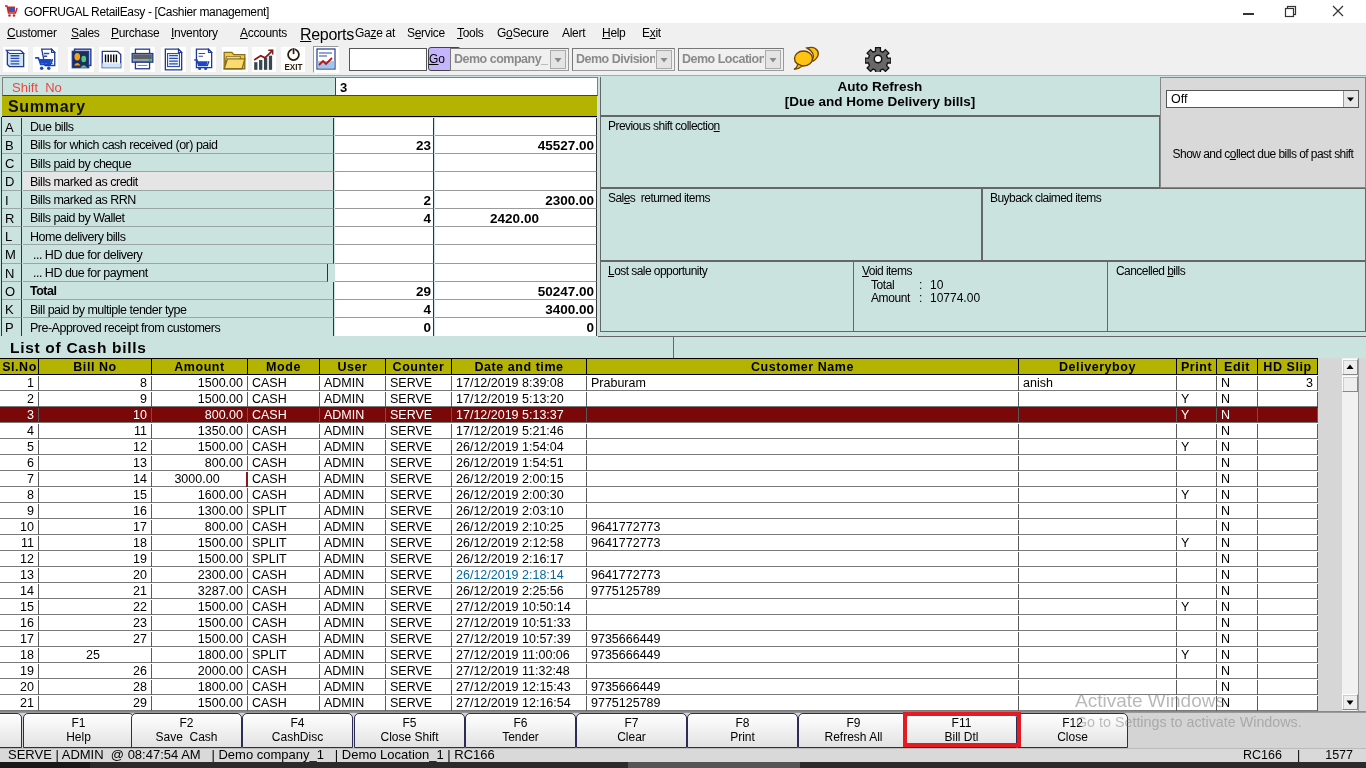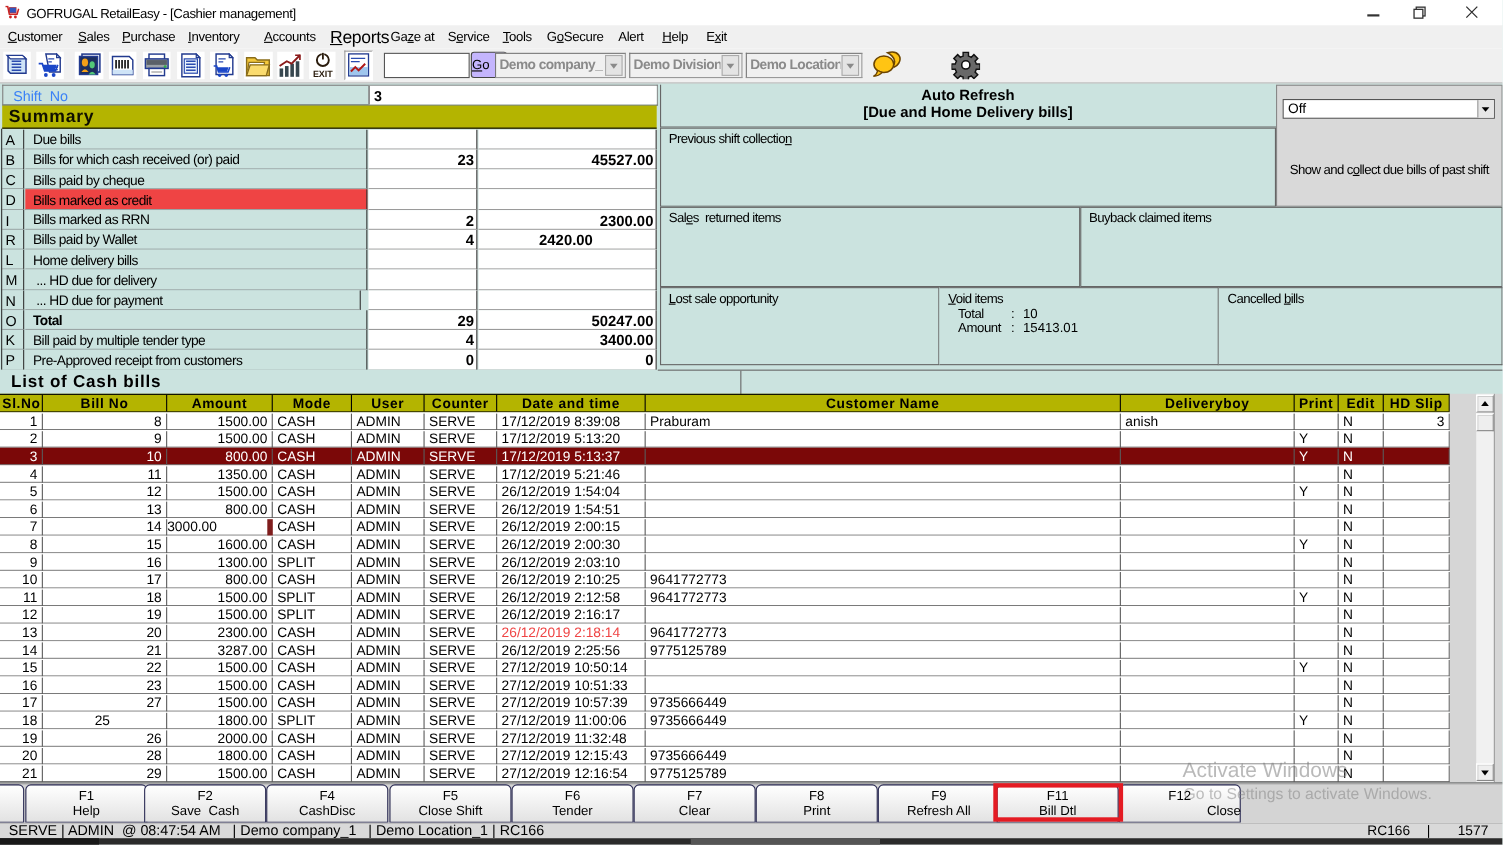--- a/index.html
+++ b/index.html
@@ -165,38 +165,38 @@
 <ellipse cx="10.5" cy="12.5" rx="9" ry="7.5" fill="#ffc413" stroke="#6b4400" stroke-width="1.4"></ellipse>
 <path d="M5 18 q-1 4 -4 5.5 q5 -0.5 8 -3.5 z" fill="#ffc413" stroke="#6b4400" stroke-width="1.2"></path>
 </svg>
 <svg class="abs" style="left:865px;top:46px" width="26" height="26" viewBox="0 0 32 32">
 <path fill="#686868" stroke="#111" stroke-width="1.6" d="M13 2 h6 v4.2 a10.3 10.3 0 0 1 3.1 1.3 l3 -3 l4.3 4.3 l-3 3 a10.3 10.3 0 0 1 1.3 3.1 h4.2 v6 h-4.2 a10.3 10.3 0 0 1 -1.3 3.1 l3 3 l-4.3 4.3 l-3 -3 a10.3 10.3 0 0 1 -3.1 1.3 v4.2 h-6 v-4.2 a10.3 10.3 0 0 1 -3.1 -1.3 l-3 3 l-4.3 -4.3 l3 -3 a10.3 10.3 0 0 1 -1.3 -3.1 h-4.2 v-6 h4.2 a10.3 10.3 0 0 1 1.3 -3.1 l-3 -3 l4.3 -4.3 l3 3 a10.3 10.3 0 0 1 3.1 -1.3 z"></path>
 <circle cx="16" cy="16" r="4.6" fill="#fff" stroke="#111" stroke-width="1.8"></circle>
 </svg>
 <div class="abs" style="left:0;top:76px;width:1366px;height:636px;background:#cbe3df;"></div>
 <div class="abs" style="left:2px;top:77px;width:596px;height:19px;background:#cbe3df;border:1px solid #808080;border-bottom:1px solid #444;"></div>
 <div class="abs" style="left:335px;top:78px;width:262px;height:17px;background:#fff;border-left:1px solid #444;"></div>
-<div class="abs" style="left:12px;top:80px;font-size:13px;color:#3b82f6;">Shift&nbsp; No</div>
+<div class="abs" style="left:12px;top:80px;font-size:13px;color:#ef4444;">Shift&nbsp; No</div>
 <div class="abs" style="left:340px;top:80px;font-size:13px;font-weight:bold;color:#000;">3</div>
 <div class="abs" style="left:2px;top:96px;width:595px;height:21px;background:#b4b400;border-bottom:1.5px solid #000;"></div>
 <div class="abs" style="left:8px;top:98px;font-size:16px;font-weight:bold;letter-spacing:0.7px;color:#0f0f00;">Summary</div>
 <div class="abs" style="left:2px;top:117.50px;width:20px;height:18.25px;background:#cbe3df;border-right:1px solid #333;border-bottom:1px solid #9aa5a5;font-size:13px;padding:2px 0 0 3px;color:#000;">A</div>
 <div class="abs" style="left:23px;top:117.50px;width:311px;height:18.25px;background:#cbe3df;border-right:1px solid #333;border-bottom:1px solid #9aa5a5;font-size:12.5px;letter-spacing:-0.5px;font-weight:normal;padding:2.5px 0 0 7px;color:#000;">Due bills</div>
 <div class="abs" style="left:335px;top:117.50px;width:99px;height:18.25px;background:#fff;border-right:1px solid #333;border-bottom:1px solid #9a9a9a;font-size:13.5px;font-weight:bold;text-align:right;padding:2px 2px 0 0;color:#000;"></div>
 <div class="abs" style="left:435px;top:117.50px;width:162px;height:18.25px;background:#fff;border-right:1px solid #333;border-bottom:1px solid #9a9a9a;font-size:13.5px;font-weight:bold;text-align:right;padding:2px 2px 0 0;color:#000;"></div>
 <div class="abs" style="left:2px;top:135.75px;width:20px;height:18.25px;background:#cbe3df;border-right:1px solid #333;border-bottom:1px solid #9aa5a5;font-size:13px;padding:2px 0 0 3px;color:#000;">B</div>
 <div class="abs" style="left:23px;top:135.75px;width:311px;height:18.25px;background:#cbe3df;border-right:1px solid #333;border-bottom:1px solid #9aa5a5;font-size:12.5px;letter-spacing:-0.5px;font-weight:normal;padding:2.5px 0 0 7px;color:#000;">Bills for which cash received (or) paid</div>
 <div class="abs" style="left:335px;top:135.75px;width:99px;height:18.25px;background:#fff;border-right:1px solid #333;border-bottom:1px solid #9a9a9a;font-size:13.5px;font-weight:bold;text-align:right;padding:2px 2px 0 0;color:#000;">23</div>
 <div class="abs" style="left:435px;top:135.75px;width:162px;height:18.25px;background:#fff;border-right:1px solid #333;border-bottom:1px solid #9a9a9a;font-size:13.5px;font-weight:bold;text-align:right;padding:2px 2px 0 0;color:#000;">45527.00</div>
 <div class="abs" style="left:2px;top:154.00px;width:20px;height:18.25px;background:#cbe3df;border-right:1px solid #333;border-bottom:1px solid #9aa5a5;font-size:13px;padding:2px 0 0 3px;color:#000;">C</div>
 <div class="abs" style="left:23px;top:154.00px;width:311px;height:18.25px;background:#cbe3df;border-right:1px solid #333;border-bottom:1px solid #9aa5a5;font-size:12.5px;letter-spacing:-0.5px;font-weight:normal;padding:2.5px 0 0 7px;color:#000;">Bills paid by cheque</div>
 <div class="abs" style="left:335px;top:154.00px;width:99px;height:18.25px;background:#fff;border-right:1px solid #333;border-bottom:1px solid #9a9a9a;font-size:13.5px;font-weight:bold;text-align:right;padding:2px 2px 0 0;color:#000;"></div>
 <div class="abs" style="left:435px;top:154.00px;width:162px;height:18.25px;background:#fff;border-right:1px solid #333;border-bottom:1px solid #9a9a9a;font-size:13.5px;font-weight:bold;text-align:right;padding:2px 2px 0 0;color:#000;"></div>
 <div class="abs" style="left:2px;top:172.25px;width:20px;height:18.25px;background:#cbe3df;border-right:1px solid #333;border-bottom:1px solid #9aa5a5;font-size:13px;padding:2px 0 0 3px;color:#000;">D</div>
-<div class="abs" style="left:23px;top:172.25px;width:311px;height:18.25px;background:#ef4444;border-right:1px solid #333;border-bottom:1px solid #9aa5a5;font-size:12.5px;letter-spacing:-0.5px;font-weight:normal;padding:2.5px 0 0 7px;color:#000;">Bills marked as credit</div>
+<div class="abs" style="left:23px;top:172.25px;width:311px;height:18.25px;background:#e5e5e5;border-right:1px solid #333;border-bottom:1px solid #9aa5a5;font-size:12.5px;letter-spacing:-0.5px;font-weight:normal;padding:2.5px 0 0 7px;color:#000;">Bills marked as credit</div>
 <div class="abs" style="left:335px;top:172.25px;width:99px;height:18.25px;background:#fff;border-right:1px solid #333;border-bottom:1px solid #9a9a9a;font-size:13.5px;font-weight:bold;text-align:right;padding:2px 2px 0 0;color:#000;"></div>
 <div class="abs" style="left:435px;top:172.25px;width:162px;height:18.25px;background:#fff;border-right:1px solid #333;border-bottom:1px solid #9a9a9a;font-size:13.5px;font-weight:bold;text-align:right;padding:2px 2px 0 0;color:#000;"></div>
 <div class="abs" style="left:2px;top:190.50px;width:20px;height:18.25px;background:#cbe3df;border-right:1px solid #333;border-bottom:1px solid #9aa5a5;font-size:13px;padding:2px 0 0 3px;color:#000;">I</div>
 <div class="abs" style="left:23px;top:190.50px;width:311px;height:18.25px;background:#cbe3df;border-right:1px solid #333;border-bottom:1px solid #9aa5a5;font-size:12.5px;letter-spacing:-0.5px;font-weight:normal;padding:2.5px 0 0 7px;color:#000;">Bills marked as RRN</div>
 <div class="abs" style="left:335px;top:190.50px;width:99px;height:18.25px;background:#fff;border-right:1px solid #333;border-bottom:1px solid #9a9a9a;font-size:13.5px;font-weight:bold;text-align:right;padding:2px 2px 0 0;color:#000;">2</div>
 <div class="abs" style="left:435px;top:190.50px;width:162px;height:18.25px;background:#fff;border-right:1px solid #333;border-bottom:1px solid #9a9a9a;font-size:13.5px;font-weight:bold;text-align:right;padding:2px 2px 0 0;color:#000;">2300.00</div>
 <div class="abs" style="left:2px;top:208.75px;width:20px;height:18.25px;background:#cbe3df;border-right:1px solid #333;border-bottom:1px solid #9aa5a5;font-size:13px;padding:2px 0 0 3px;color:#000;">R</div>
 <div class="abs" style="left:23px;top:208.75px;width:311px;height:18.25px;background:#cbe3df;border-right:1px solid #333;border-bottom:1px solid #9aa5a5;font-size:12.5px;letter-spacing:-0.5px;font-weight:normal;padding:2.5px 0 0 7px;color:#000;">Bills paid by Wallet</div>
 <div class="abs" style="left:335px;top:208.75px;width:99px;height:18.25px;background:#fff;border-right:1px solid #333;border-bottom:1px solid #9a9a9a;font-size:13.5px;font-weight:bold;text-align:right;padding:2px 2px 0 0;color:#000;">4</div>
 <div class="abs" style="left:435px;top:208.75px;width:162px;height:18.25px;background:#fff;border-right:1px solid #333;border-bottom:1px solid #9a9a9a;font-size:13.5px;font-weight:bold;text-align:center;padding:2px 2px 0 0;color:#000;">2420.00</div>
@@ -243,21 +243,21 @@
 <div class="abs" style="left:990px;top:191px;font-size:12px;letter-spacing:-0.55px;color:#000;">Buyback claimed items</div>
 <div class="abs" style="left:600px;top:261px;width:254px;height:71px;background:#cbe3df;border:1px solid #666;"></div>
 <div class="abs" style="left:608px;top:264px;font-size:12px;letter-spacing:-0.55px;color:#000;"><u>L</u>ost sale opportunity</div>
 <div class="abs" style="left:854px;top:261px;width:254px;height:71px;background:#cbe3df;border:1px solid #666;border-left:none;"></div>
 <div class="abs" style="left:862px;top:264px;font-size:12px;letter-spacing:-0.55px;color:#000;"><u>V</u>oid items</div>
 <div class="abs" style="left:871px;top:278px;font-size:12px;letter-spacing:-0.4px;color:#000;">Total</div>
 <div class="abs" style="left:919px;top:278px;font-size:12px;color:#000;">:</div>
 <div class="abs" style="left:930px;top:278px;font-size:12px;color:#000;">10</div>
 <div class="abs" style="left:871px;top:291px;font-size:12px;letter-spacing:-0.4px;color:#000;">Amount</div>
 <div class="abs" style="left:919px;top:291px;font-size:12px;color:#000;">:</div>
-<div class="abs" style="left:930px;top:291px;font-size:12px;color:#000;">15413.01</div>
+<div class="abs" style="left:930px;top:291px;font-size:12px;color:#000;">10774.00</div>
 <div class="abs" style="left:1108px;top:261px;width:258px;height:71px;background:#cbe3df;border:1px solid #666;border-left:none;"></div>
 <div class="abs" style="left:1116px;top:264px;font-size:12px;letter-spacing:-0.55px;color:#000;">Cancelled <u>b</u>ills</div>
 <div class="abs" style="left:0;top:336px;width:1366px;height:22px;background:#cbe3df;"></div>
 <div class="abs" style="left:598px;top:336px;width:768px;height:0;border-top:1px solid #666;"></div>
 <div class="abs" style="left:673px;top:337px;width:0;height:22px;border-left:1px solid #666;"></div>
 <div class="abs" style="left:10px;top:338.5px;font-size:15.5px;font-weight:bold;letter-spacing:0.7px;color:#000;">List of Cash bills</div>
 <div class="abs" style="left:0;top:358px;width:1318px;height:17px;background:#b4b400;border-top:1px solid #000;border-bottom:1px solid #000;"></div>
 <div class="abs" style="left:1px;top:359px;width:38px;height:15px;border-right:1px solid #000;font-size:12.5px;letter-spacing:0.55px;font-weight:bold;text-align:center;color:#000;padding-top:1px;">Sl.No</div>
 <div class="abs" style="left:39px;top:359px;width:113px;height:15px;border-right:1px solid #000;font-size:12.5px;letter-spacing:0.55px;font-weight:bold;text-align:center;color:#000;padding-top:1px;">Bill No</div>
 <div class="abs" style="left:152px;top:359px;width:96px;height:15px;border-right:1px solid #000;font-size:12.5px;letter-spacing:0.55px;font-weight:bold;text-align:center;color:#000;padding-top:1px;">Amount</div>
@@ -345,21 +345,21 @@
 <div class="abs" style="left:386px;top:456px;width:66px;height:15px;border-right:1px solid #5a5a5a;font-size:12.5px;text-align:left;padding-left:4px;color:#000;white-space:nowrap;">SERVE</div>
 <div class="abs" style="left:452px;top:456px;width:135px;height:15px;border-right:1px solid #5a5a5a;font-size:12.5px;text-align:left;padding-left:4px;color:#000;white-space:nowrap;">26/12/2019 1:54:51</div>
 <div class="abs" style="left:587px;top:456px;width:432px;height:15px;border-right:1px solid #5a5a5a;font-size:12.5px;text-align:left;padding-left:4px;color:#000;white-space:nowrap;"></div>
 <div class="abs" style="left:1019px;top:456px;width:158px;height:15px;border-right:1px solid #5a5a5a;font-size:12.5px;text-align:left;padding-left:4px;color:#000;white-space:nowrap;"></div>
 <div class="abs" style="left:1177px;top:456px;width:40px;height:15px;border-right:1px solid #5a5a5a;font-size:12.5px;text-align:left;padding-left:4px;color:#000;white-space:nowrap;"></div>
 <div class="abs" style="left:1217px;top:456px;width:41px;height:15px;border-right:1px solid #5a5a5a;font-size:12.5px;text-align:left;padding-left:4px;color:#000;white-space:nowrap;">N</div>
 <div class="abs" style="left:1258px;top:456px;width:60px;height:15px;border-right:1px solid #5a5a5a;font-size:12.5px;text-align:right;padding-right:4px;color:#000;white-space:nowrap;"></div>
 <div class="abs" style="left:0;top:471px;width:1318px;height:16px;background:#fff;border-bottom:1px solid #7a7a7a;"></div>
 <div class="abs" style="left:1px;top:472px;width:38px;height:15px;border-right:1px solid #5a5a5a;font-size:12.5px;text-align:right;padding-right:4px;color:#000;white-space:nowrap;">7</div>
 <div class="abs" style="left:39px;top:472px;width:113px;height:15px;border-right:1px solid #5a5a5a;font-size:12.5px;text-align:right;padding-right:4px;color:#000;white-space:nowrap;">14</div>
-<div class="abs" style="left:152px;top:472px;width:96px;height:15px;border-right:5px solid #7f1d1d;font-size:12.5px;text-align:left;padding-right:4px;color:#000;white-space:nowrap;">3000.00</div>
+<div class="abs" style="left:152px;top:472px;width:96px;height:15px;border-right:2px solid #7f1d1d;font-size:12.5px;text-align:center;padding-right:4px;color:#000;white-space:nowrap;">3000.00</div>
 <div class="abs" style="left:248px;top:472px;width:72px;height:15px;border-right:1px solid #5a5a5a;font-size:12.5px;text-align:left;padding-left:4px;color:#000;white-space:nowrap;">CASH</div>
 <div class="abs" style="left:320px;top:472px;width:66px;height:15px;border-right:1px solid #5a5a5a;font-size:12.5px;text-align:left;padding-left:4px;color:#000;white-space:nowrap;">ADMIN</div>
 <div class="abs" style="left:386px;top:472px;width:66px;height:15px;border-right:1px solid #5a5a5a;font-size:12.5px;text-align:left;padding-left:4px;color:#000;white-space:nowrap;">SERVE</div>
 <div class="abs" style="left:452px;top:472px;width:135px;height:15px;border-right:1px solid #5a5a5a;font-size:12.5px;text-align:left;padding-left:4px;color:#000;white-space:nowrap;">26/12/2019 2:00:15</div>
 <div class="abs" style="left:587px;top:472px;width:432px;height:15px;border-right:1px solid #5a5a5a;font-size:12.5px;text-align:left;padding-left:4px;color:#000;white-space:nowrap;"></div>
 <div class="abs" style="left:1019px;top:472px;width:158px;height:15px;border-right:1px solid #5a5a5a;font-size:12.5px;text-align:left;padding-left:4px;color:#000;white-space:nowrap;"></div>
 <div class="abs" style="left:1177px;top:472px;width:40px;height:15px;border-right:1px solid #5a5a5a;font-size:12.5px;text-align:left;padding-left:4px;color:#000;white-space:nowrap;"></div>
 <div class="abs" style="left:1217px;top:472px;width:41px;height:15px;border-right:1px solid #5a5a5a;font-size:12.5px;text-align:left;padding-left:4px;color:#000;white-space:nowrap;">N</div>
 <div class="abs" style="left:1258px;top:472px;width:60px;height:15px;border-right:1px solid #5a5a5a;font-size:12.5px;text-align:right;padding-right:4px;color:#000;white-space:nowrap;"></div>
 <div class="abs" style="left:0;top:487px;width:1318px;height:16px;background:#fff;border-bottom:1px solid #7a7a7a;"></div>
@@ -427,21 +427,21 @@
 <div class="abs" style="left:1177px;top:552px;width:40px;height:15px;border-right:1px solid #5a5a5a;font-size:12.5px;text-align:left;padding-left:4px;color:#000;white-space:nowrap;"></div>
 <div class="abs" style="left:1217px;top:552px;width:41px;height:15px;border-right:1px solid #5a5a5a;font-size:12.5px;text-align:left;padding-left:4px;color:#000;white-space:nowrap;">N</div>
 <div class="abs" style="left:1258px;top:552px;width:60px;height:15px;border-right:1px solid #5a5a5a;font-size:12.5px;text-align:right;padding-right:4px;color:#000;white-space:nowrap;"></div>
 <div class="abs" style="left:0;top:567px;width:1318px;height:16px;background:#fff;border-bottom:1px solid #7a7a7a;"></div>
 <div class="abs" style="left:1px;top:568px;width:38px;height:15px;border-right:1px solid #5a5a5a;font-size:12.5px;text-align:right;padding-right:4px;color:#000;white-space:nowrap;">13</div>
 <div class="abs" style="left:39px;top:568px;width:113px;height:15px;border-right:1px solid #5a5a5a;font-size:12.5px;text-align:right;padding-right:4px;color:#000;white-space:nowrap;">20</div>
 <div class="abs" style="left:152px;top:568px;width:96px;height:15px;border-right:1px solid #5a5a5a;font-size:12.5px;text-align:right;padding-right:4px;color:#000;white-space:nowrap;">2300.00</div>
 <div class="abs" style="left:248px;top:568px;width:72px;height:15px;border-right:1px solid #5a5a5a;font-size:12.5px;text-align:left;padding-left:4px;color:#000;white-space:nowrap;">CASH</div>
 <div class="abs" style="left:320px;top:568px;width:66px;height:15px;border-right:1px solid #5a5a5a;font-size:12.5px;text-align:left;padding-left:4px;color:#000;white-space:nowrap;">ADMIN</div>
 <div class="abs" style="left:386px;top:568px;width:66px;height:15px;border-right:1px solid #5a5a5a;font-size:12.5px;text-align:left;padding-left:4px;color:#000;white-space:nowrap;">SERVE</div>
-<div class="abs" style="left:452px;top:568px;width:135px;height:15px;border-right:1px solid #5a5a5a;font-size:12.5px;text-align:left;padding-left:4px;color:#ef4444;white-space:nowrap;">26/12/2019 2:18:14</div>
+<div class="abs" style="left:452px;top:568px;width:135px;height:15px;border-right:1px solid #5a5a5a;font-size:12.5px;text-align:left;padding-left:4px;color:#0369a1;white-space:nowrap;">26/12/2019 2:18:14</div>
 <div class="abs" style="left:587px;top:568px;width:432px;height:15px;border-right:1px solid #5a5a5a;font-size:12.5px;text-align:left;padding-left:4px;color:#000;white-space:nowrap;">9641772773</div>
 <div class="abs" style="left:1019px;top:568px;width:158px;height:15px;border-right:1px solid #5a5a5a;font-size:12.5px;text-align:left;padding-left:4px;color:#000;white-space:nowrap;"></div>
 <div class="abs" style="left:1177px;top:568px;width:40px;height:15px;border-right:1px solid #5a5a5a;font-size:12.5px;text-align:left;padding-left:4px;color:#000;white-space:nowrap;"></div>
 <div class="abs" style="left:1217px;top:568px;width:41px;height:15px;border-right:1px solid #5a5a5a;font-size:12.5px;text-align:left;padding-left:4px;color:#000;white-space:nowrap;">N</div>
 <div class="abs" style="left:1258px;top:568px;width:60px;height:15px;border-right:1px solid #5a5a5a;font-size:12.5px;text-align:right;padding-right:4px;color:#000;white-space:nowrap;"></div>
 <div class="abs" style="left:0;top:583px;width:1318px;height:16px;background:#fff;border-bottom:1px solid #7a7a7a;"></div>
 <div class="abs" style="left:1px;top:584px;width:38px;height:15px;border-right:1px solid #5a5a5a;font-size:12.5px;text-align:right;padding-right:4px;color:#000;white-space:nowrap;">14</div>
 <div class="abs" style="left:39px;top:584px;width:113px;height:15px;border-right:1px solid #5a5a5a;font-size:12.5px;text-align:right;padding-right:4px;color:#000;white-space:nowrap;">21</div>
 <div class="abs" style="left:152px;top:584px;width:96px;height:15px;border-right:1px solid #5a5a5a;font-size:12.5px;text-align:right;padding-right:4px;color:#000;white-space:nowrap;">3287.00</div>
 <div class="abs" style="left:248px;top:584px;width:72px;height:15px;border-right:1px solid #5a5a5a;font-size:12.5px;text-align:left;padding-left:4px;color:#000;white-space:nowrap;">CASH</div>
@@ -580,21 +580,21 @@
 <div class="abs" style="left:687px;top:716px;width:111px;text-align:center;font-size:12px;color:#000;">F8</div>
 <div class="abs" style="left:687px;top:730px;width:111px;text-align:center;font-size:12px;color:#000;">Print</div>
 <div class="abs" style="left:798px;top:713px;width:111px;height:35px;background:linear-gradient(#ffffff,#e2e2e2);border:1px solid #2c2c55;border-radius:5px 5px 0 0;"></div>
 <div class="abs" style="left:798px;top:716px;width:111px;text-align:center;font-size:12px;color:#000;">F9</div>
 <div class="abs" style="left:798px;top:730px;width:111px;text-align:center;font-size:12px;color:#000;">Refresh All</div>
 <div class="abs" style="left:906px;top:713px;width:111px;height:35px;background:linear-gradient(#ffffff,#e2e2e2);border:1px solid #2c2c55;border-radius:5px 5px 0 0;"></div>
 <div class="abs" style="left:906px;top:716px;width:111px;text-align:center;font-size:12px;color:#000;">F11</div>
 <div class="abs" style="left:906px;top:730px;width:111px;text-align:center;font-size:12px;color:#000;">Bill Dtl</div>
 <div class="abs" style="left:1017px;top:713px;width:111px;height:35px;background:linear-gradient(#ffffff,#e2e2e2);border:1px solid #2c2c55;border-radius:5px 5px 0 0;"></div>
 <div class="abs" style="left:1017px;top:716px;width:111px;text-align:center;font-size:12px;color:#000;">F12</div>
-<div class="abs" style="left:1017px;top:730px;width:111px;text-align:right;font-size:12px;color:#000;">Close</div>
+<div class="abs" style="left:1017px;top:730px;width:111px;text-align:center;font-size:12px;color:#000;">Close</div>
 <div class="abs" style="left:903px;top:712px;width:118px;height:35px;border:4px solid #e41b23;"></div>
 <div class="abs" style="left:0;top:748px;width:1366px;height:14px;background:#d9d9d9;border-top:1px solid #bbb;"></div>
 <div class="abs" style="left:8px;top:747px;font-size:13px;color:#000;">SERVE | ADMIN&nbsp; @ 08:47:54 AM&nbsp;&nbsp; | Demo company_1&nbsp;&nbsp; | Demo Location_1 | RC166</div>
 <div class="abs" style="left:1243px;top:747.5px;font-size:12.5px;color:#000;">RC166</div>
 <div class="abs" style="left:1297px;top:747.5px;font-size:12.5px;color:#000;">|</div>
 <div class="abs" style="left:1325px;top:747.5px;width:28px;text-align:right;font-size:12.5px;color:#000;">1577</div>
 <div class="abs" style="left:0;top:762px;width:1366px;height:6px;background:#2b2b2b;"></div>
 <div class="abs" style="left:0;top:762px;width:90px;height:6px;background:#181818;"></div>
 <div class="abs" style="left:628px;top:762px;width:172px;height:6px;background:#555;"></div>
 <div class="abs" style="left:1075px;top:690px;font-size:19px;color:rgba(128,128,128,0.55);">Activate Windows</div>

